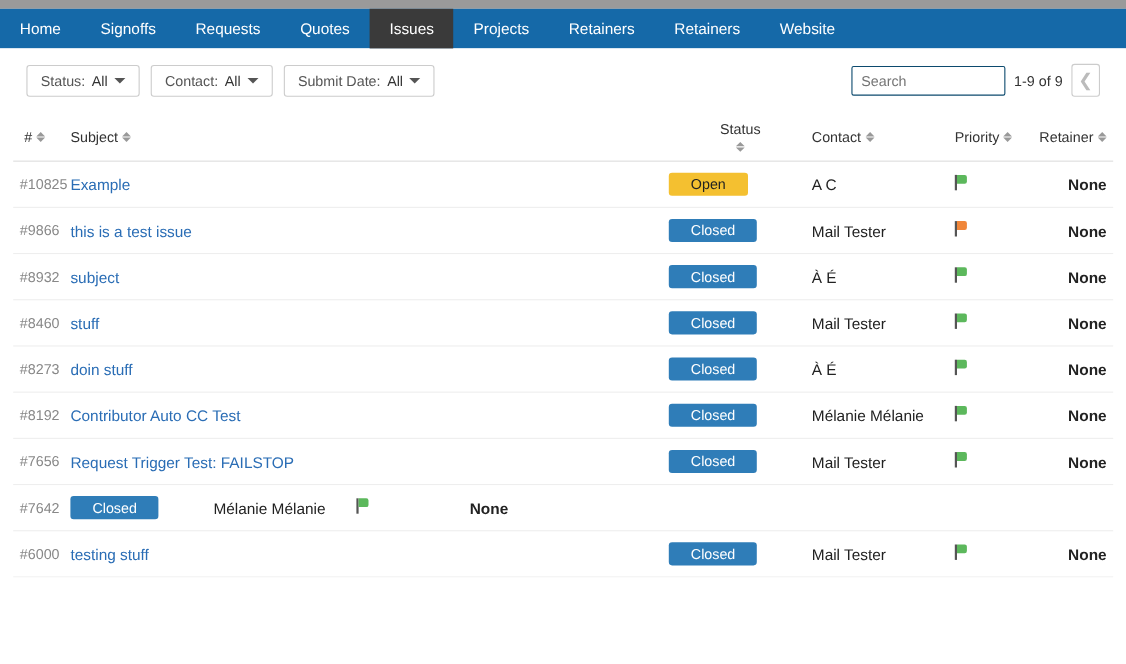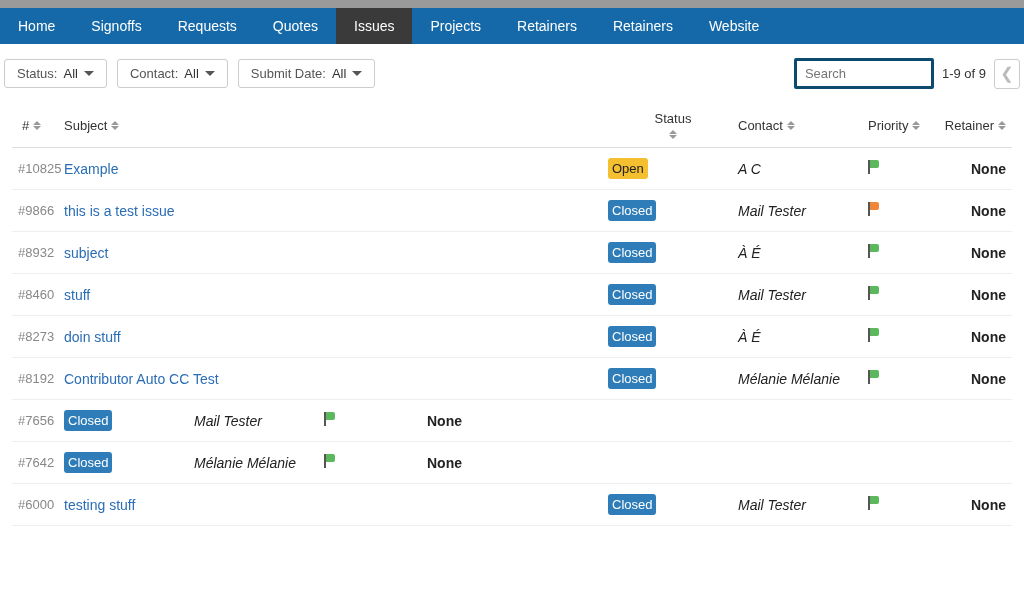--- a/index.html
+++ b/index.html
@@ -4,53 +4,53 @@
   <style>
     * { box-sizing: border-box; margin: 0; padding: 0; }
     body { font-family: "Helvetica Neue", Arial, sans-serif; font-size: 14px; color: #333; background: #fff; }
     
     .topbar { height: 8px; background: #9a9a9a; }
     
     .navbar { background: #1569a8; display: flex; padding: 0; }
     .nav-item { color: #fff; padding: 10px 18px; cursor: pointer; font-size: 14px; }
     .nav-item.active { background: #3a3a3a; }
     
-    .toolbar { display: flex; justify-content: space-between; align-items: center; padding: 14px 4px; background: #fff; }
+    .toolbar { display: flex; justify-content: space-between; align-items: center; padding: 14px 24px; background: #fff; }
     .filters { display: flex; gap: 10px; }
     .filter-btn { border: 1px solid #ccc; background: #fff; padding: 6px 12px; border-radius: 3px; cursor: pointer; font-size: 13px; display: flex; align-items: center; gap: 6px; color: #555; }
     .filter-value { color: #333; }
     .caret-down { display: inline-block; width: 0; height: 0; border-left: 5px solid transparent; border-right: 5px solid transparent; border-top: 5px solid #555; }
     
     .toolbar-right { display: flex; align-items: center; gap: 8px; }
-    .search-input { border: 3px solid #0c4a6e; padding: 5px 8px; width: 140px; font-size: 13px; border-radius: 2px; }
+    .search-input { border: 1px solid #0c4a6e; padding: 5px 8px; width: 140px; font-size: 13px; border-radius: 2px; }
     .page-info { color: #333; font-size: 13px; }
     .pager-btn { border: 1px solid #ccc; background: #fff; width: 26px; height: 30px; display: flex; align-items: center; justify-content: center; cursor: pointer; border-radius: 3px; color: #bbb; font-size: 16px; }
     
     .table { width: 100%; padding: 0 12px; }
     .thead { display: flex; border-bottom: 1px solid #ddd; padding: 8px 6px; color: #333; font-size: 13px; }
     .th { display: flex; align-items: center; gap: 4px; }
     .th-num { width: 46px; padding-left: 4px; }
     .th-subject { flex: 1; }
     .th-status { width: 130px; flex-direction: column; }
     .th-contact { width: 130px; }
     .th-priority { width: 70px; }
     .th-retainer { width: 68px; text-align: right; justify-content: flex-end; }
     .sort-icon { display: inline-flex; flex-direction: column; gap: 1px; width: 8px; }
     .sort-up { width: 0; height: 0; border-left: 4px solid transparent; border-right: 4px solid transparent; border-bottom: 4px solid #999; }
     .sort-down { width: 0; height: 0; border-left: 4px solid transparent; border-right: 4px solid transparent; border-top: 4px solid #999; }
     
     .trow { display: flex; align-items: center; border-bottom: 1px solid #eee; padding: 10px 6px; font-size: 14px; }
     .td-num { width: 46px; color: #888; font-size: 13px; }
     .td-subject { flex: 1; color: #2a6db5; font-weight: 400; cursor: pointer; }
     .td-status { width: 130px; }
-    .td-contact { width: 130px; color: #222; font-style: italic; }
+    .td-contact { width: 130px; color: #222; }
     .td-priority { width: 70px; }
     .td-retainer { width: 68px; text-align: right; color: #222; font-weight: bold; }
     
-    .badge { display: inline-block; padding: 3px 4px; border-radius: 3px; font-size: 13px; color: #fff; font-weight: 500; }
+    .badge { display: inline-block; padding: 3px 20px; border-radius: 3px; font-size: 13px; color: #fff; font-weight: 500; }
     .badge-open { background: #f4c030; color: #222; }
     .badge-closed { background: #2f7db8; }
     
     .flag { display: inline-block; width: 12px; height: 14px; position: relative; }
     .flag::before { content: ''; position: absolute; left: 0; top: 0; width: 2px; height: 14px; background: #555; }
     .flag::after { content: ''; position: absolute; left: 2px; top: 0; width: 9px; height: 8px; border-radius: 0 2px 2px 0; }
     .flag-green::after { background: #5cb85c; }
     .flag-orange::after { background: #f0863a; }
   </style>
 </head>
@@ -186,20 +186,21 @@
       <div class="trow">
         <div class="td-num">#8192</div>
         <div class="td-subject">Contributor Auto CC Test</div>
         <div class="td-status"><span class="badge badge-closed">Closed</span></div>
         <div class="td-contact">Mélanie Mélanie</div>
         <div class="td-priority"><span class="flag flag-green"></span></div>
         <div class="td-retainer">None</div>
       </div>
       <div class="trow">
         <div class="td-num">#7656</div>
+        <div class="td-subject">Request Trigger Test: FAILSTOP</div>
         <div class="td-status"><span class="badge badge-closed">Closed</span></div>
         <div class="td-contact">Mail Tester</div>
         <div class="td-priority"><span class="flag flag-green"></span></div>
         <div class="td-retainer">None</div>
       </div>
       <div class="trow">
         <div class="td-num">#7642</div>
         <div class="td-status"><span class="badge badge-closed">Closed</span></div>
         <div class="td-contact">Mélanie Mélanie</div>
         <div class="td-priority"><span class="flag flag-green"></span></div>

